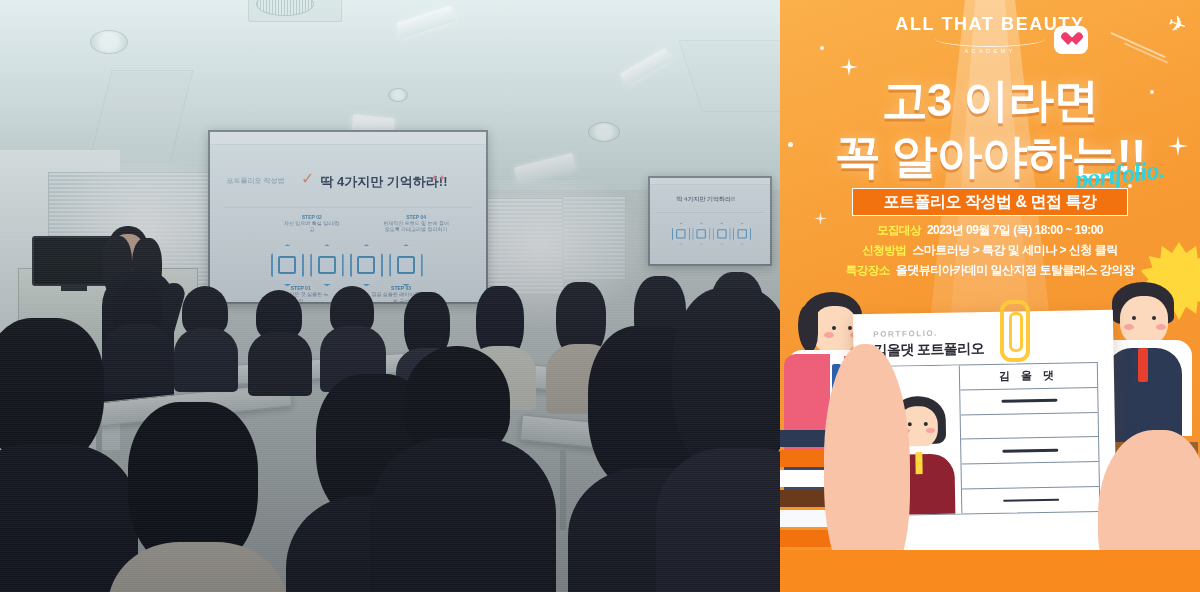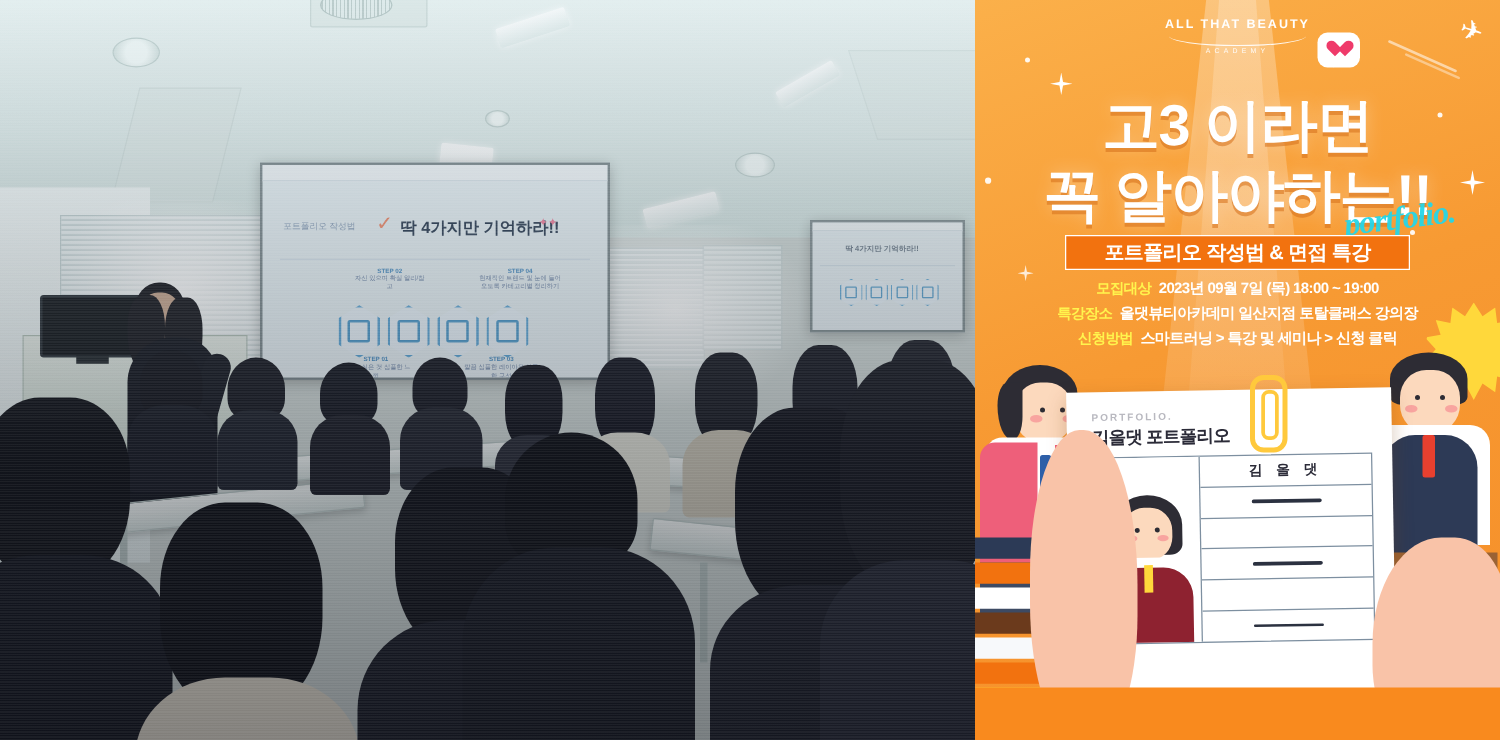--- a/index.html
+++ b/index.html
@@ -90,21 +90,21 @@
   .beam2{position:absolute;top:-10px;left:50%;transform:translateX(-50%);
     width:100px;height:470px;
     background:linear-gradient(180deg,rgba(255,255,255,.22),rgba(255,255,255,0));
     clip-path:polygon(36% 0,64% 0,100% 100%,0 100%);}
 
   .sparkle{position:absolute;background:#fff;
     clip-path:polygon(50% 0,58% 42%,100% 50%,58% 58%,50% 100%,42% 58%,0 50%,42% 42%);}
   .dot{position:absolute;border-radius:50%;background:#fff;opacity:.92;}
 
   .logo{position:absolute;left:0;right:0;top:14px;text-align:center;color:#fff;}
-  .logo-main{font-size:10px;letter-spacing:1.6px;font-weight:bold;}
+  .logo-main{font-size:18px;letter-spacing:1.6px;font-weight:bold;}
   .logo-swoosh{width:110px;height:9px;margin:2px auto 1px;
     border-bottom:1.6px solid rgba(255,255,255,.9);border-radius:0 0 60% 60%/0 0 100% 100%;}
   .logo-sub{font-size:5.5px;letter-spacing:3.4px;opacity:.95;}
 
   .bubble{position:absolute;left:274px;top:26px;width:34px;height:28px;background:#fff;
     border-radius:8px;display:flex;align-items:center;justify-content:center;}
   .bubble:after{content:"";position:absolute;left:7px;bottom:-6px;border:6px solid transparent;
     border-top-color:#fff;border-right:0;}
   .heart{width:15px;height:14px;position:relative;}
   .heart:before,.heart:after{content:"";position:absolute;width:8px;height:12px;
@@ -398,26 +398,26 @@
     <div class="script">portfolio.</div>
 
     <div class="badge">포트폴리오 작성법 &amp; 면접 특강</div>
 
     <div class="info">
       <div class="info-row">
         <span class="info-key">모집대상</span>
         <span class="info-val">2023년 09월  7일 (목) 18:00 ~ 19:00</span>
       </div>
       <div class="info-row">
+        <span class="info-key">신청방법</span>
+        <span class="info-val">스마트러닝 &gt; 특강 및 세미나 &gt; 신청 클릭</span>
+      </div>
+      <div class="info-row">
         <span class="info-key">특강장소</span>
         <span class="info-val">올댓뷰티아카데미 일산지점 토탈클래스 강의장</span>
-      </div>
-      <div class="info-row">
-        <span class="info-key">신청방법</span>
-        <span class="info-val">스마트러닝 &gt; 특강 및 세미나 &gt; 신청 클릭</span>
       </div>
     </div>
 
     <div class="sun"></div>
 
     <div class="char" style="left:6px;top:292px;width:96px;height:210px;">
       <div class="g-hair" style="left:16px;top:0;width:60px;height:46px;border-radius:50% 50% 20% 20%;"></div>
       <div class="g-face" style="left:26px;top:14px;width:46px;height:48px;border-radius:44%;"></div>
       <div class="g-hair" style="left:12px;top:14px;width:20px;height:46px;border-radius:40% 0 40% 60%;"></div>
       <div class="eye" style="left:46px;top:34px;width:4px;height:4px;"></div>

